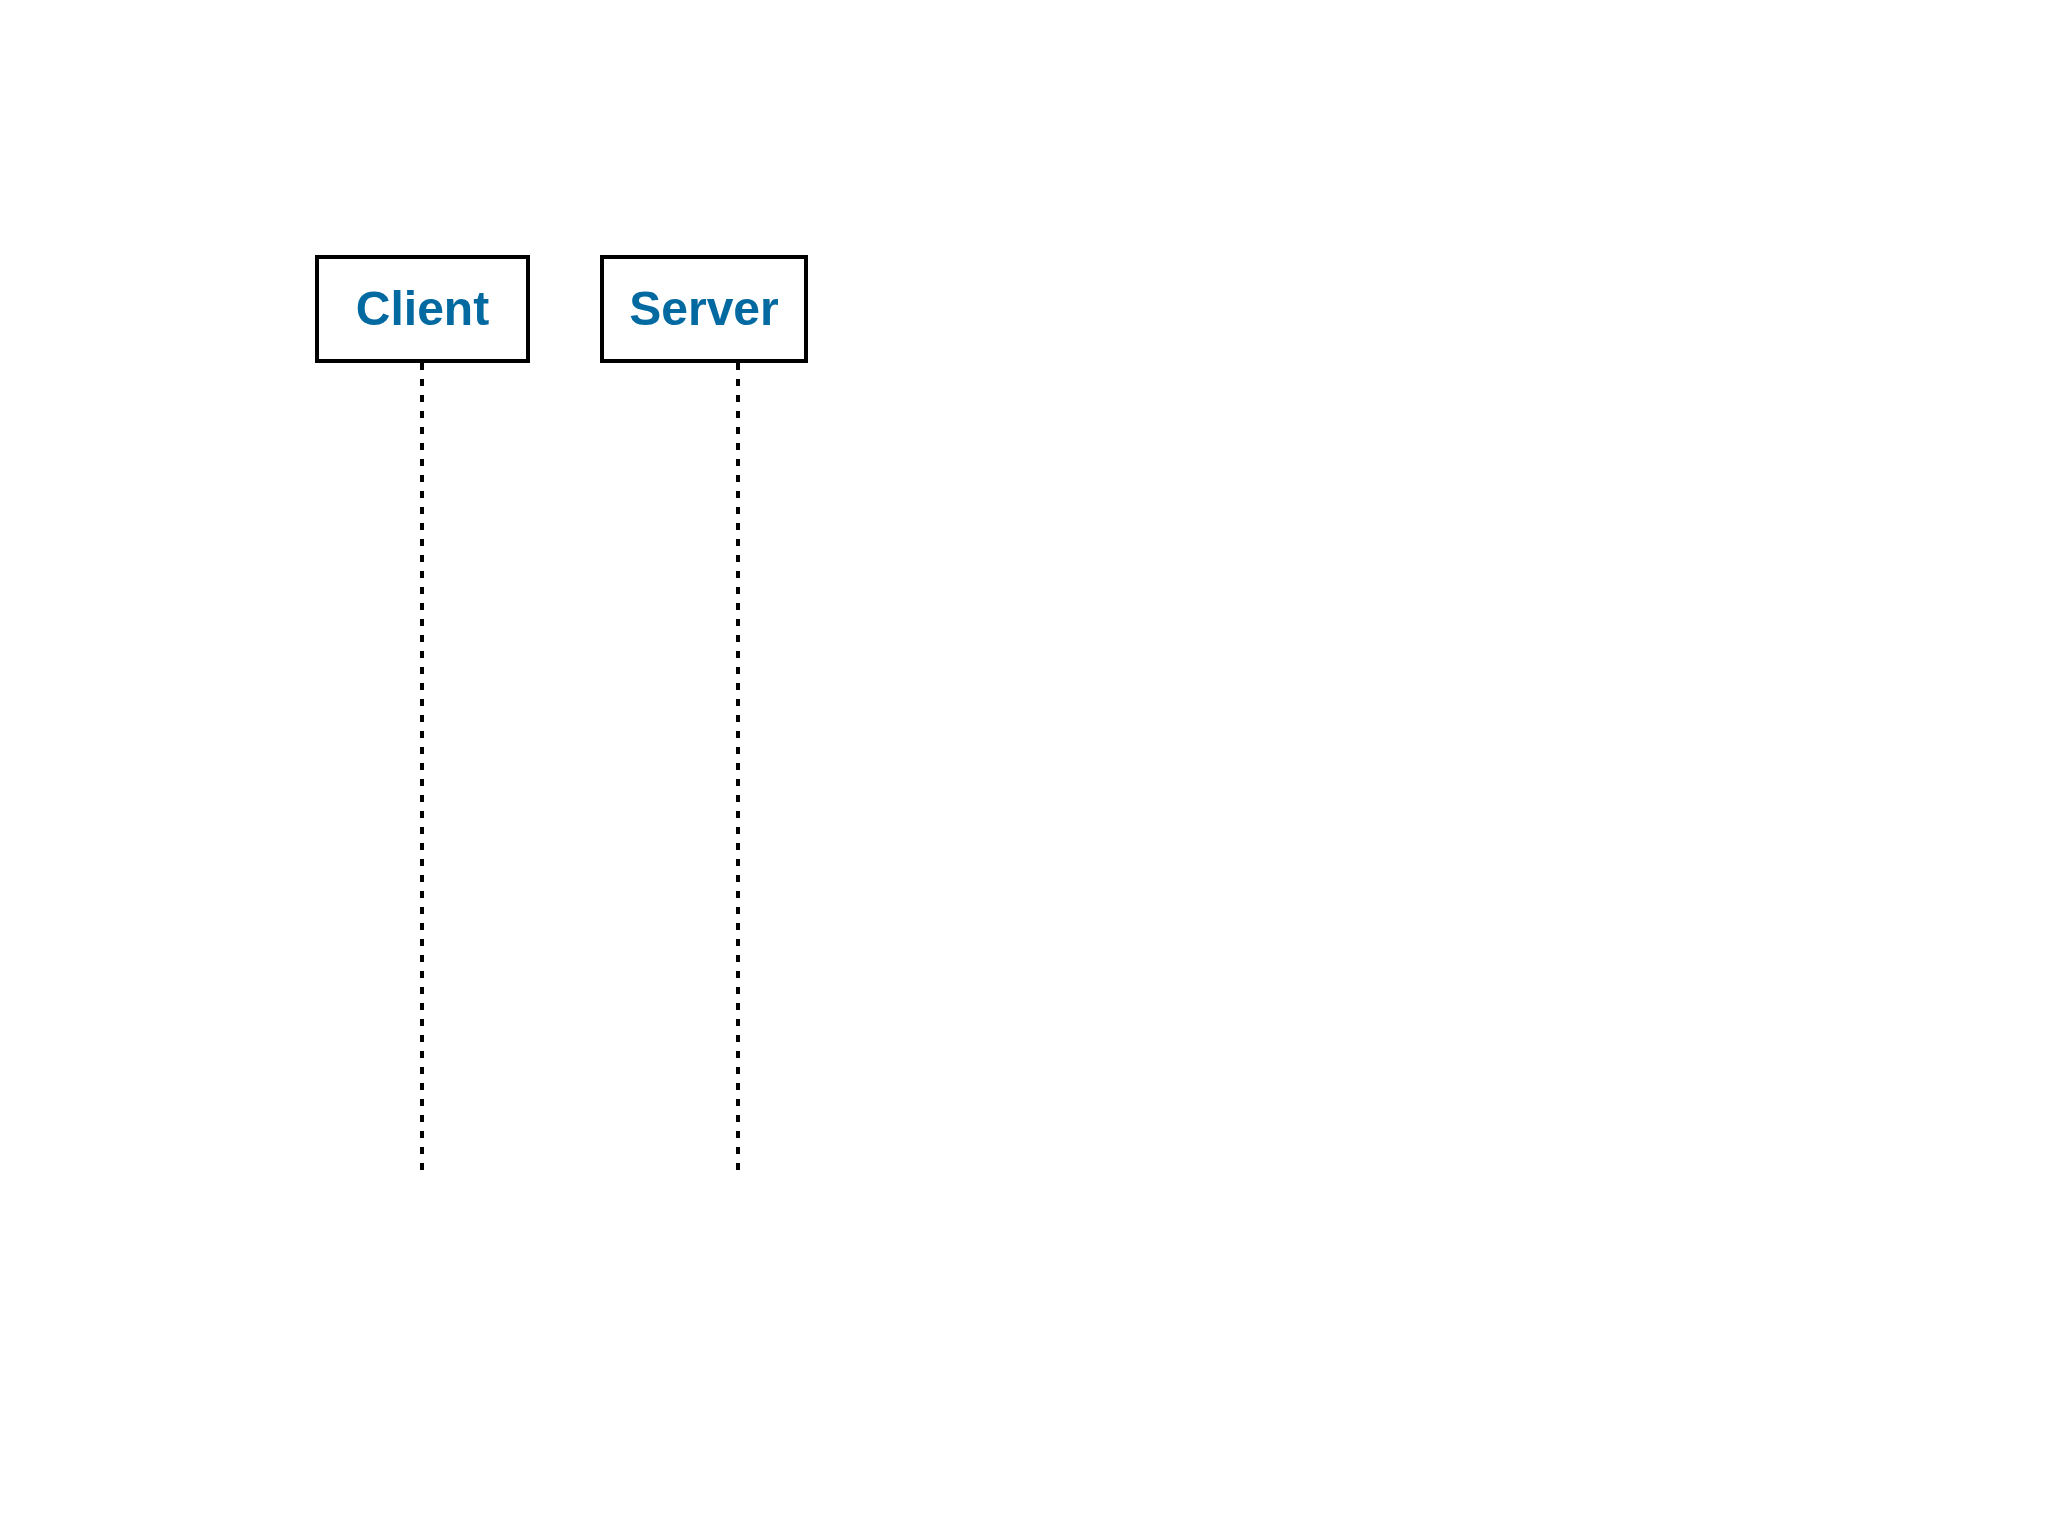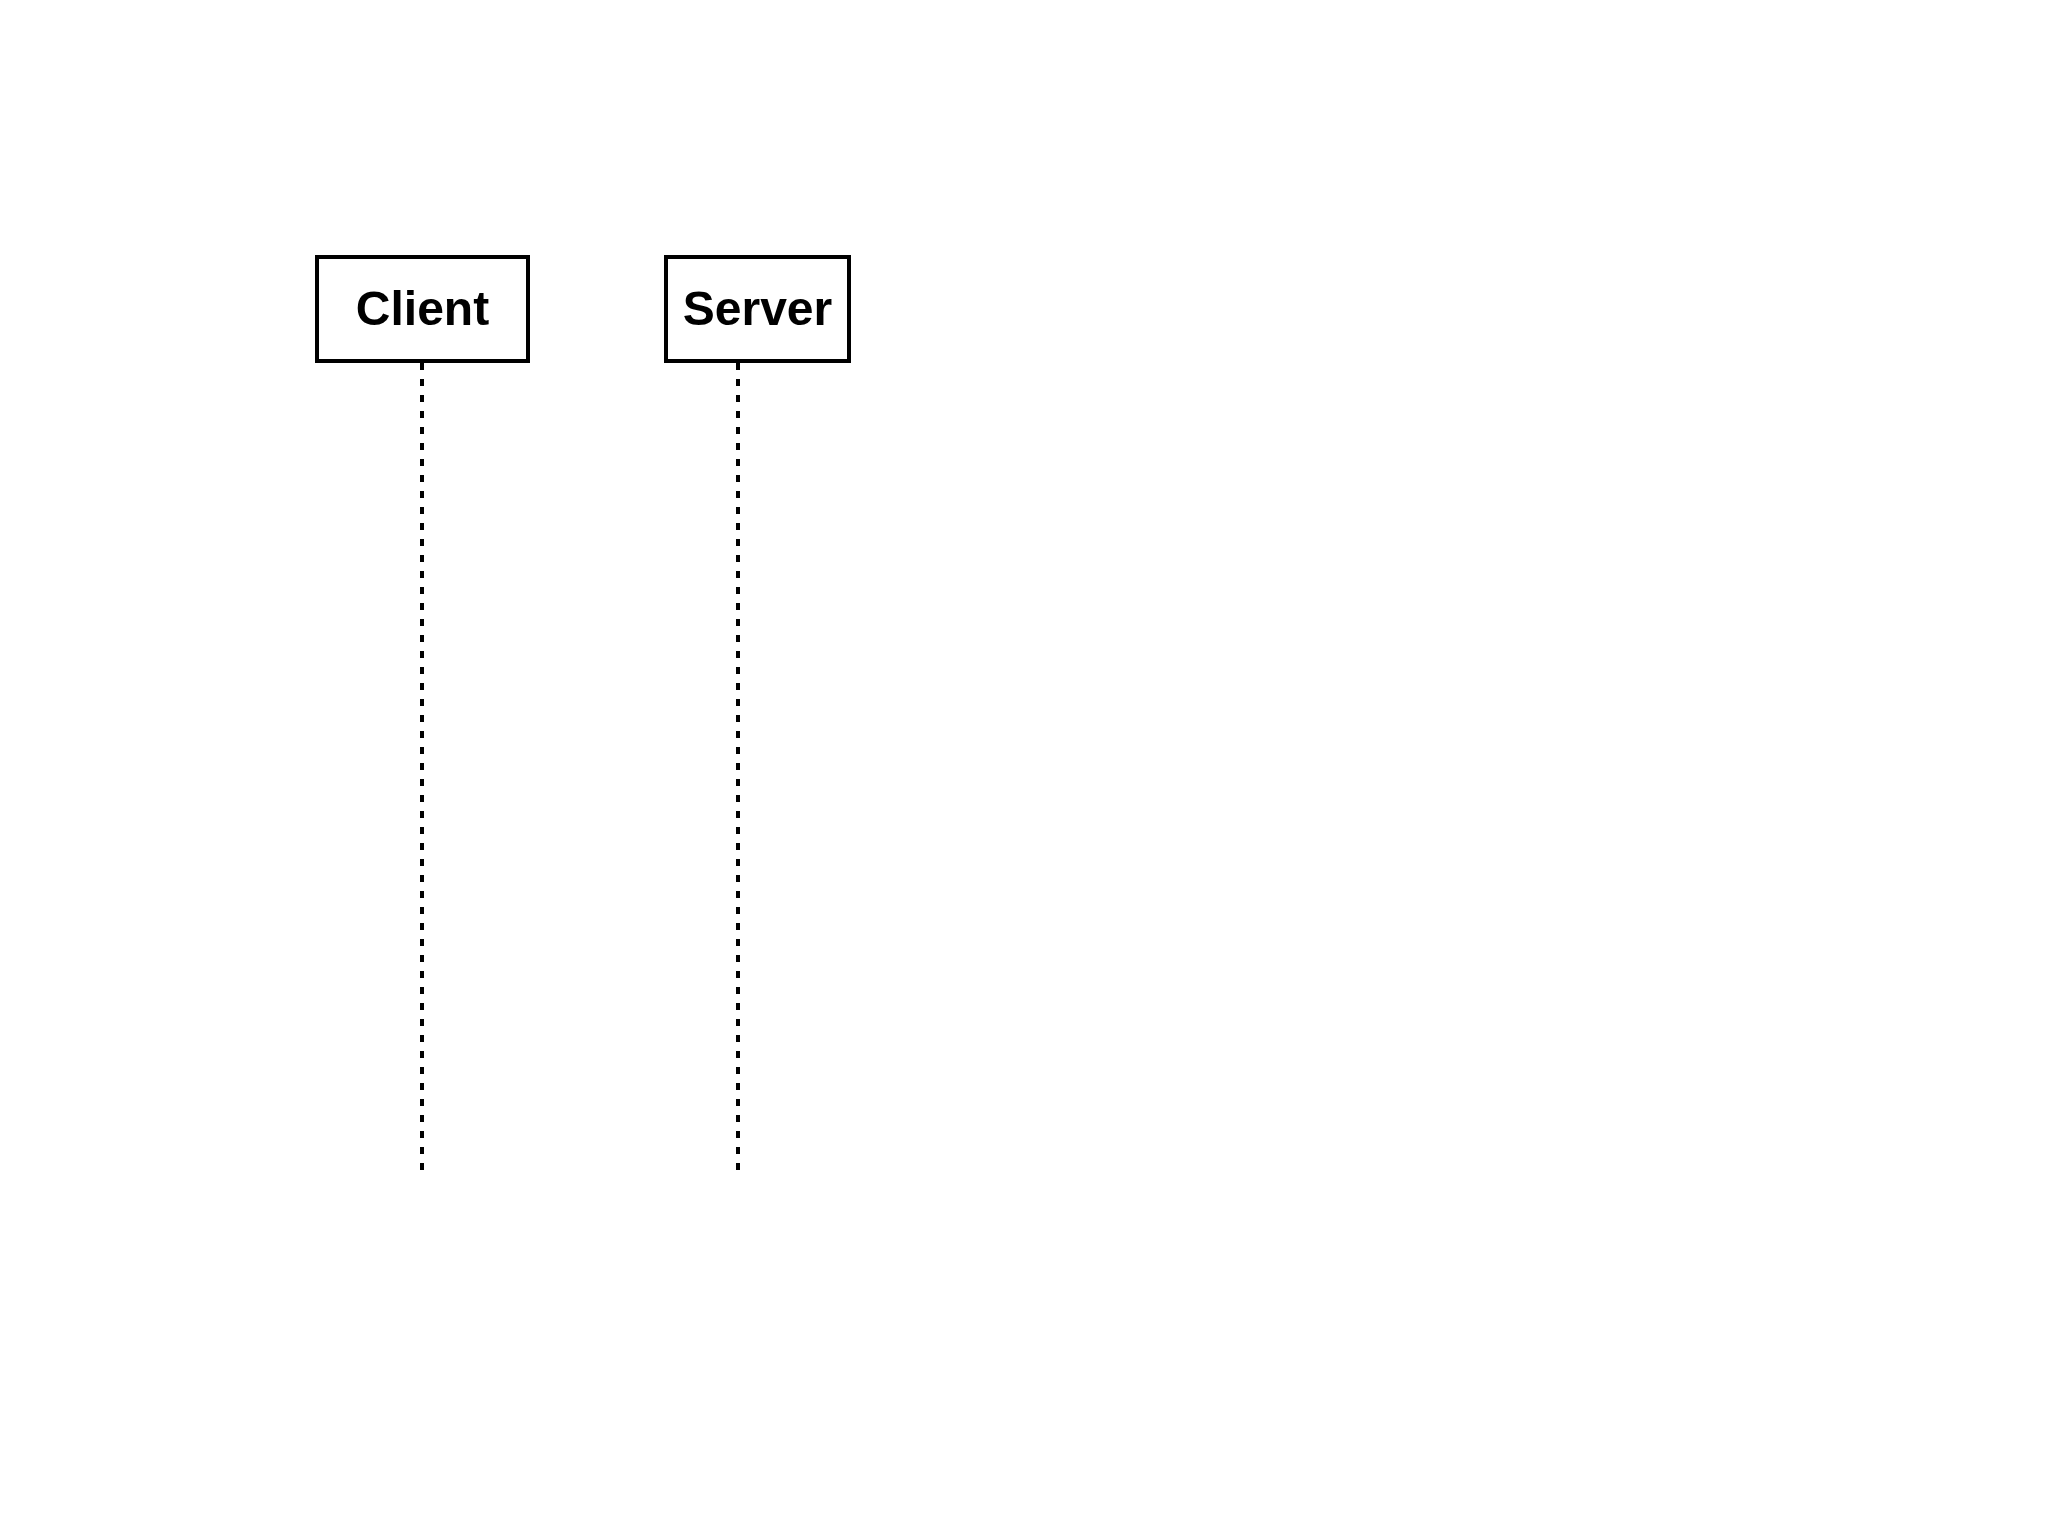--- a/index.html
+++ b/index.html
@@ -21,25 +21,25 @@
     top: 255px;
     height: 108px;
     box-sizing: border-box;
     border: 4px solid #000000;
     background: #ffffff;
     display: flex;
     align-items: center;
     justify-content: center;
   }
   .actor-box.client { left: 315px; width: 215px; }
-  .actor-box.server { left: 664px; width: 187px; }
+  .actor-box.server { left: 600px; width: 208px; }
   .actor-label {
     font-size: 48px;
     font-weight: bold;
-    color: #000000;
+    color: #0369a1;
     letter-spacing: 0px;
     line-height: 1;
     white-space: nowrap;
   }
   .lifeline {
     position: absolute;
     top: 363px;
     width: 4px;
     height: 807px;
     background-image: repeating-linear-gradient(

